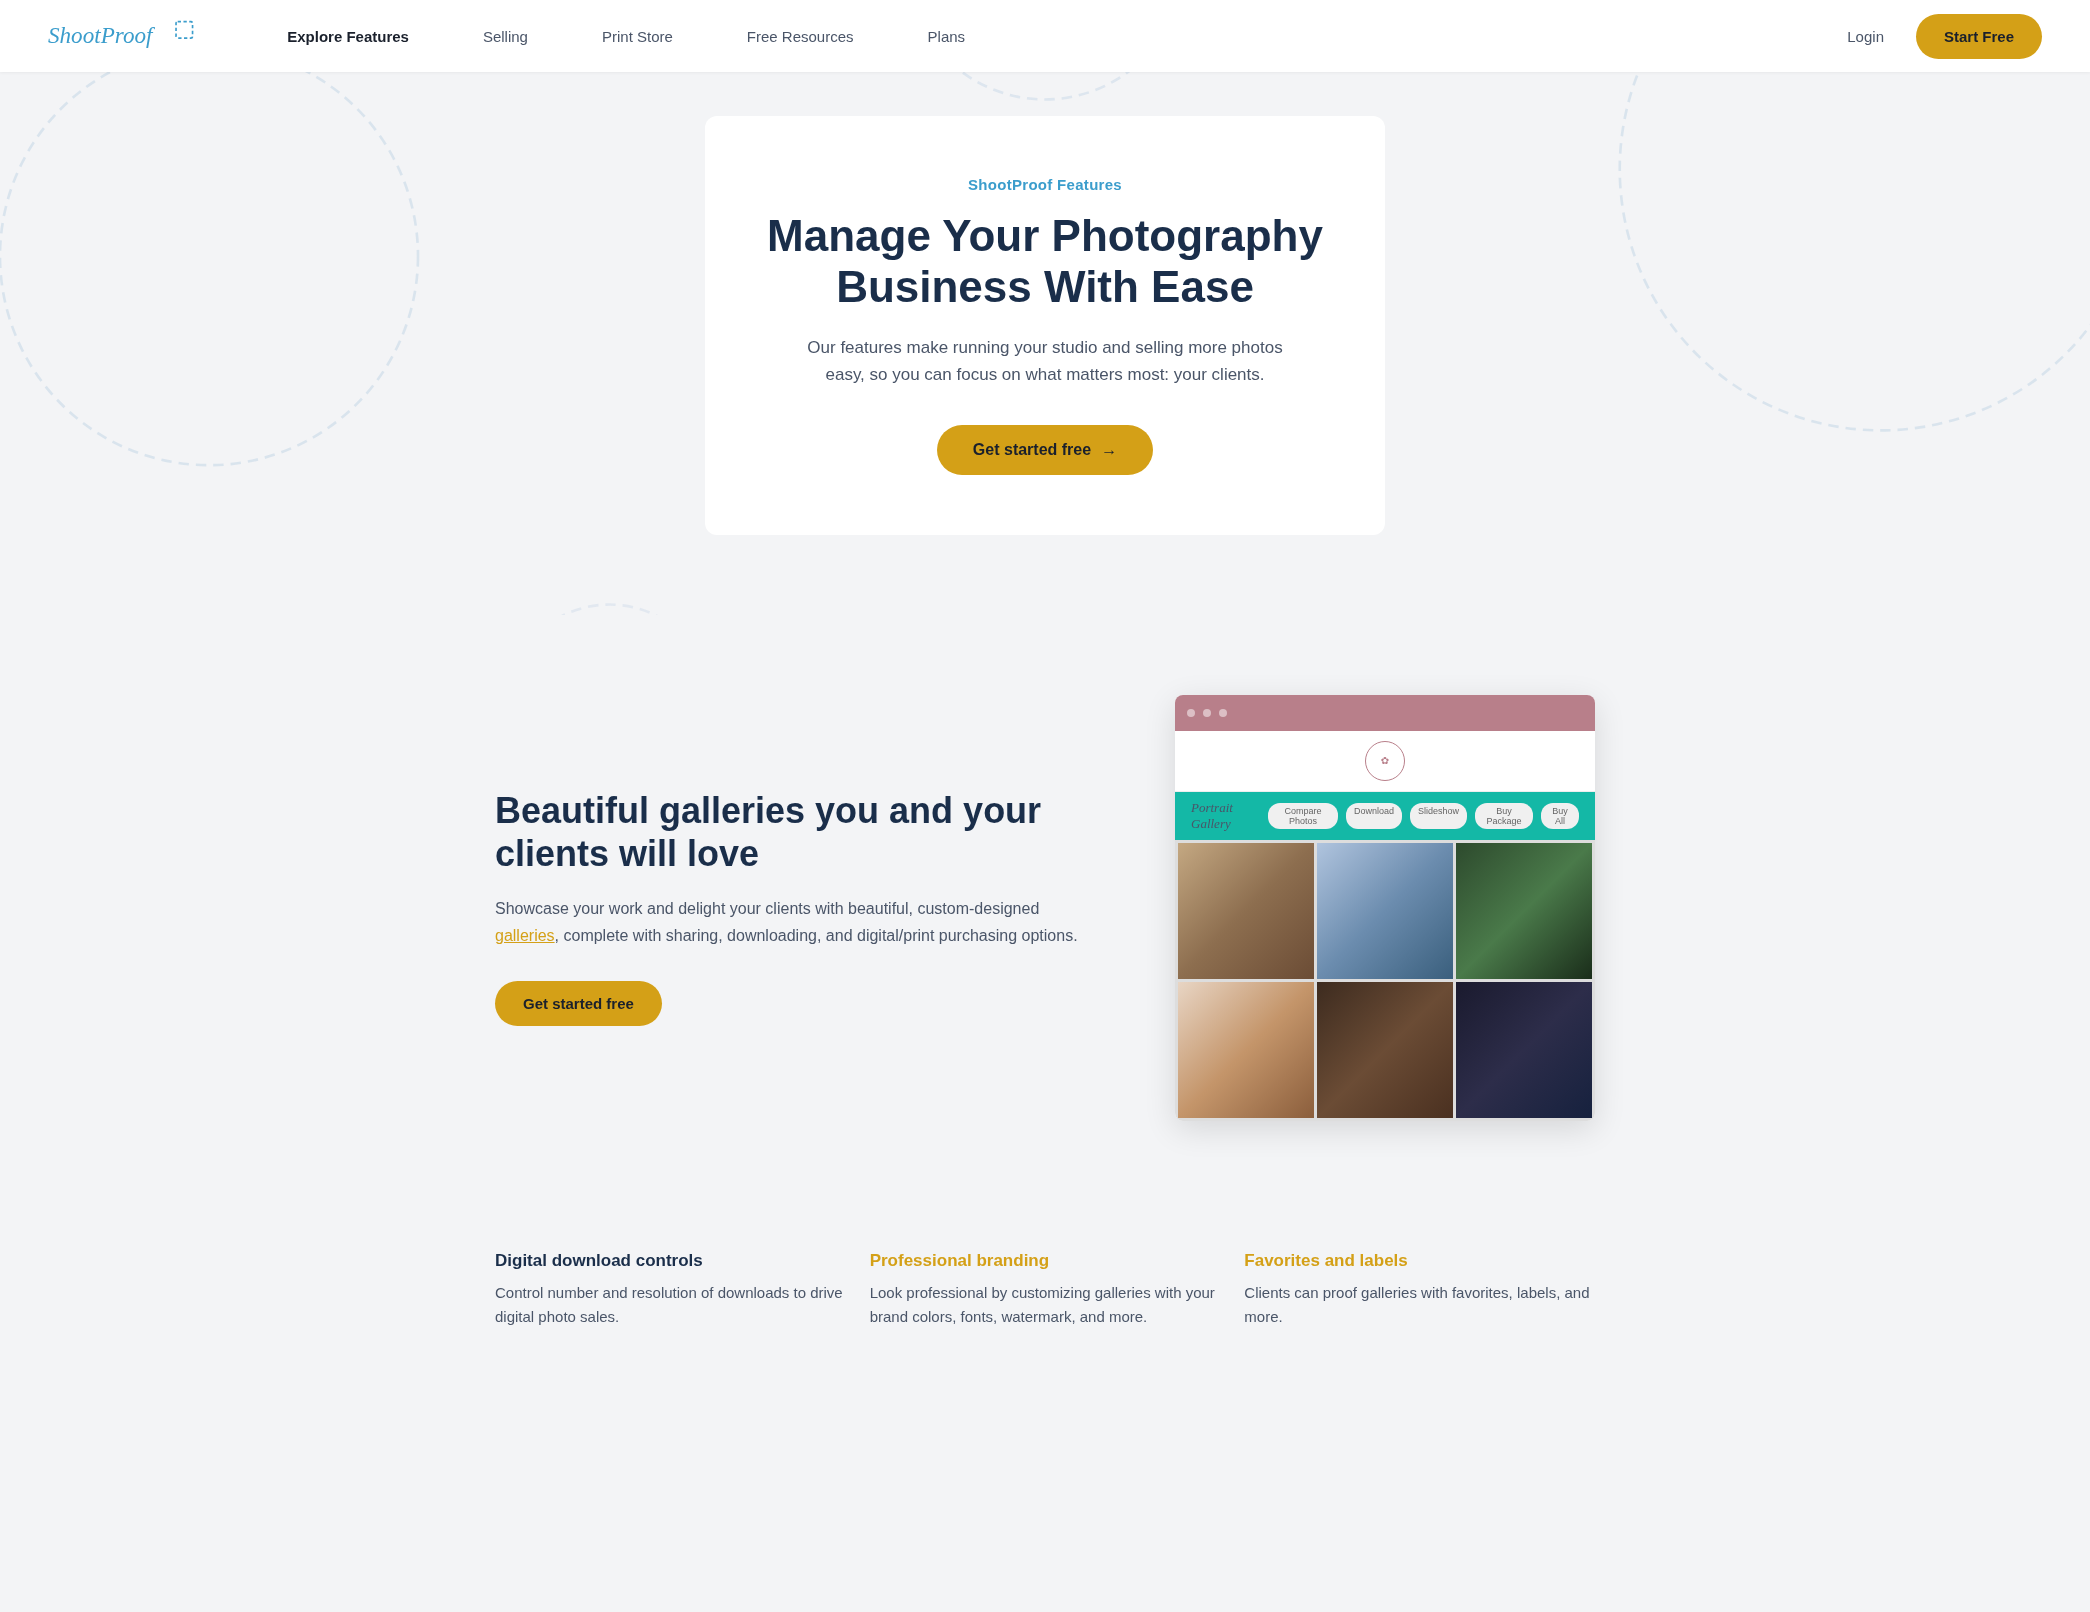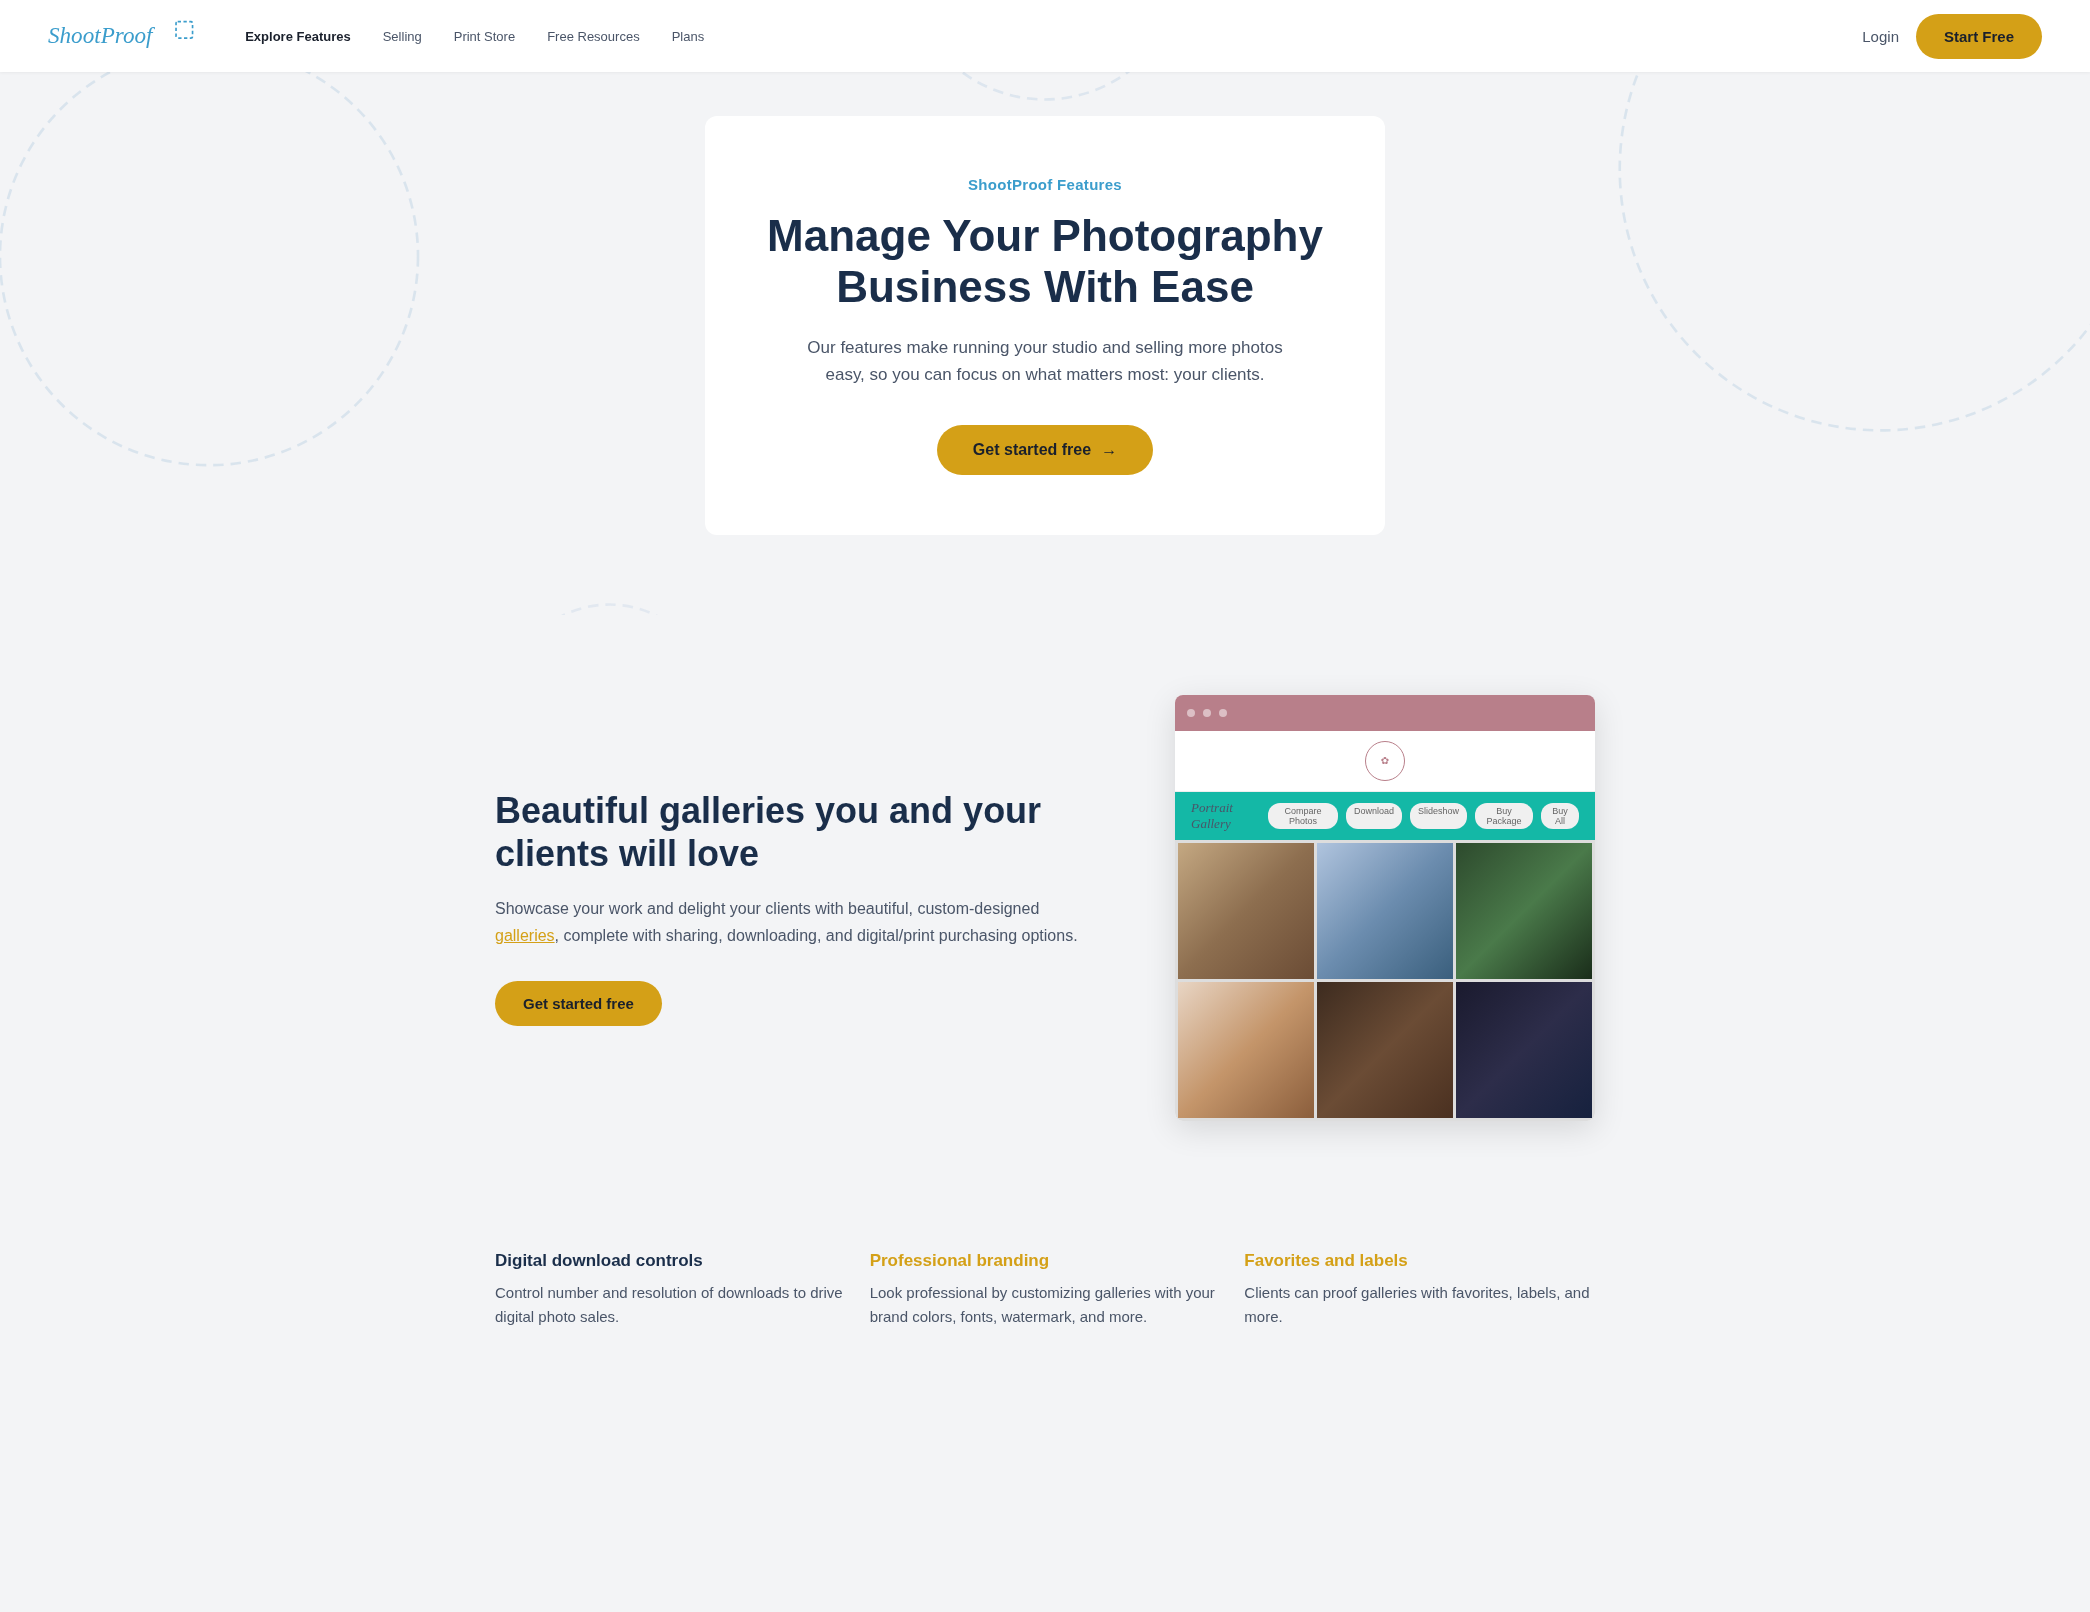--- a/index.html
+++ b/index.html
@@ -30,32 +30,33 @@
       height: 38px;
       width: auto;
     }
     .nav-links {
       display: flex;
       gap: 32px;
       flex: 1;
     }
     .nav-link {
       text-decoration: none;
-      font-size: 13px;
+      font-size: 15px;
       color: #4a5568;
       cursor: pointer;
+      margin-left: 42px;
     }
     .nav-link.active {
       font-weight: 700;
       color: #1a202c;
     }
     .nav-right {
       display: flex;
       align-items: center;
-      gap: 17px;
+      gap: 32px;
     }
     .nav-login {
       font-size: 15px;
       color: #4a5568;
       cursor: pointer;
       text-decoration: none;
     }
     .nav-cta {
       background: #d4a017;
       color: #1a202c;

